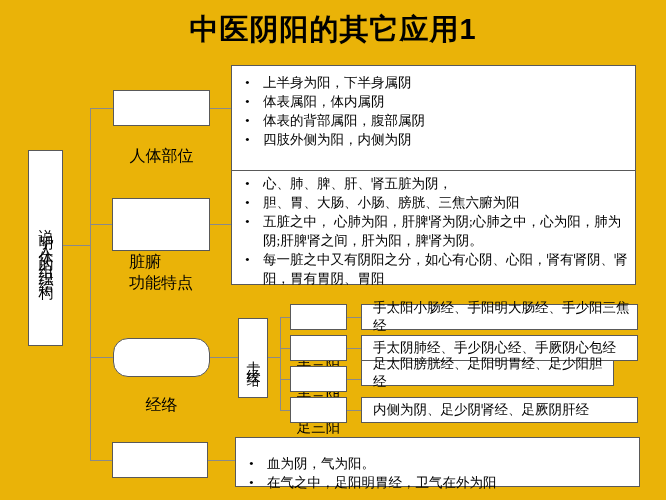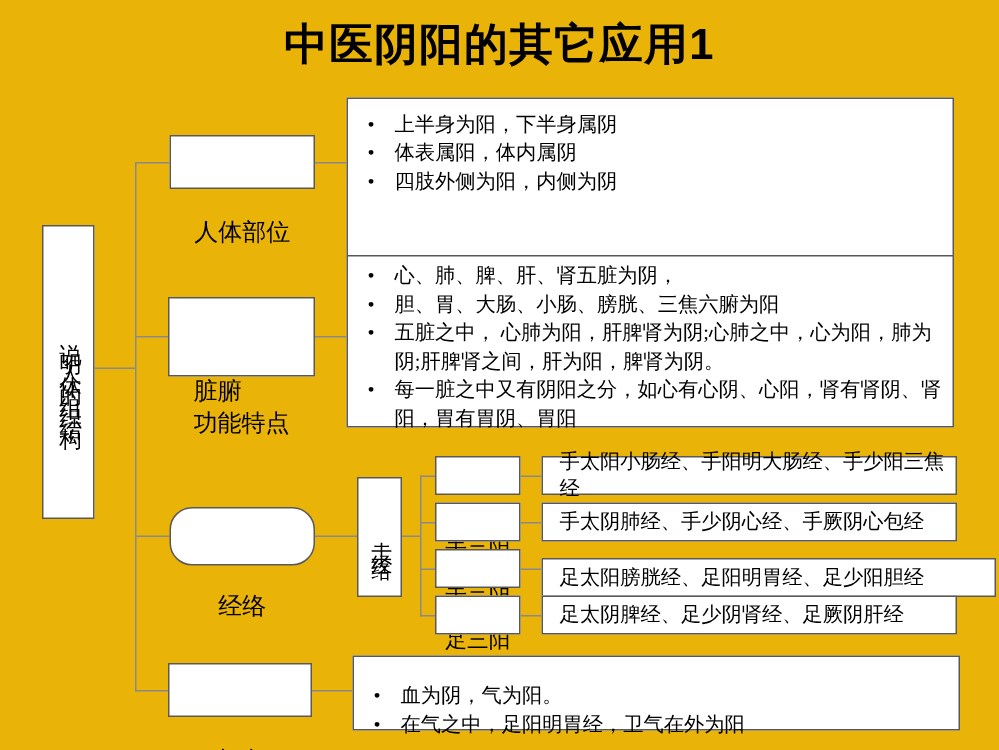--- a/index.html
+++ b/index.html
@@ -64,20 +64,21 @@
   <div class="line hline" style="left:90px; top:460px; width:22px;"></div>
 
   <div class="box" style="left:113px; top:90px; width:97px; height:36px;">
     <div class="center-label">人体部位</div>
   </div>
   <div class="line hline" style="left:210px; top:108px; width:21px;"></div>
   <div class="box content-pad1" style="left:231px; top:65px; width:405px; height:108px;">
     <ul class="bullets">
       <li>上半身为阳，下半身属阴</li>
       <li>体表属阳，体内属阴</li>
+      <li>体表的背部属阳，腹部属阴</li>
       <li>四肢外侧为阳，内侧为阴</li>
     </ul>
   </div>
 
   <div class="box" style="left:112px; top:198px; width:98px; height:53px;">
     <div class="center-label">
       <span class="two-line">
         <span class="two-line">脏腑</span>
         <span class="two-line">功能特点</span>
       </span>
@@ -121,30 +122,30 @@
   </div>
   <div class="line hline" style="left:347px; top:348px; width:14px;"></div>
   <div class="box row-content" style="left:361px; top:335px; width:277px; height:26px;">
     <span>手太阴肺经、手少阴心经、手厥阴心包经</span>
   </div>
 
   <div class="box" style="left:290px; top:366px; width:57px; height:26px;">
     <div class="center-label row-label">足三阳</div>
   </div>
   <div class="line hline" style="left:347px; top:379px; width:14px;"></div>
-  <div class="box row-content" style="left:361px; top:372px; width:303px; height:26px;">
+  <div class="box row-content" style="left:361px; top:360px; width:253px; height:26px;">
     <span>足太阳膀胱经、足阳明胃经、足少阳胆经</span>
   </div>
 
   <div class="box" style="left:290px; top:397px; width:57px; height:26px;">
     <div class="center-label row-label">足三阴</div>
   </div>
   <div class="line hline" style="left:347px; top:410px; width:14px;"></div>
   <div class="box row-content" style="left:361px; top:397px; width:277px; height:26px;">
-    <span>足太阴脾经、足少阴肾经、足厥阴肝经</span>
+    <span>内侧为阴、足少阴肾经、足厥阴肝经</span>
   </div>
 
   <div class="box" style="left:112px; top:442px; width:96px; height:36px;">
     <div class="center-label">气血</div>
   </div>
   <div class="line hline" style="left:208px; top:460px; width:27px;"></div>
   <div class="box content-pad4" style="left:235px; top:437px; width:405px; height:50px;">
     <ul class="bullets">
       <li>血为阴，气为阳。</li>
       <li>在气之中，足阳明胃经，卫气在外为阳</li>

